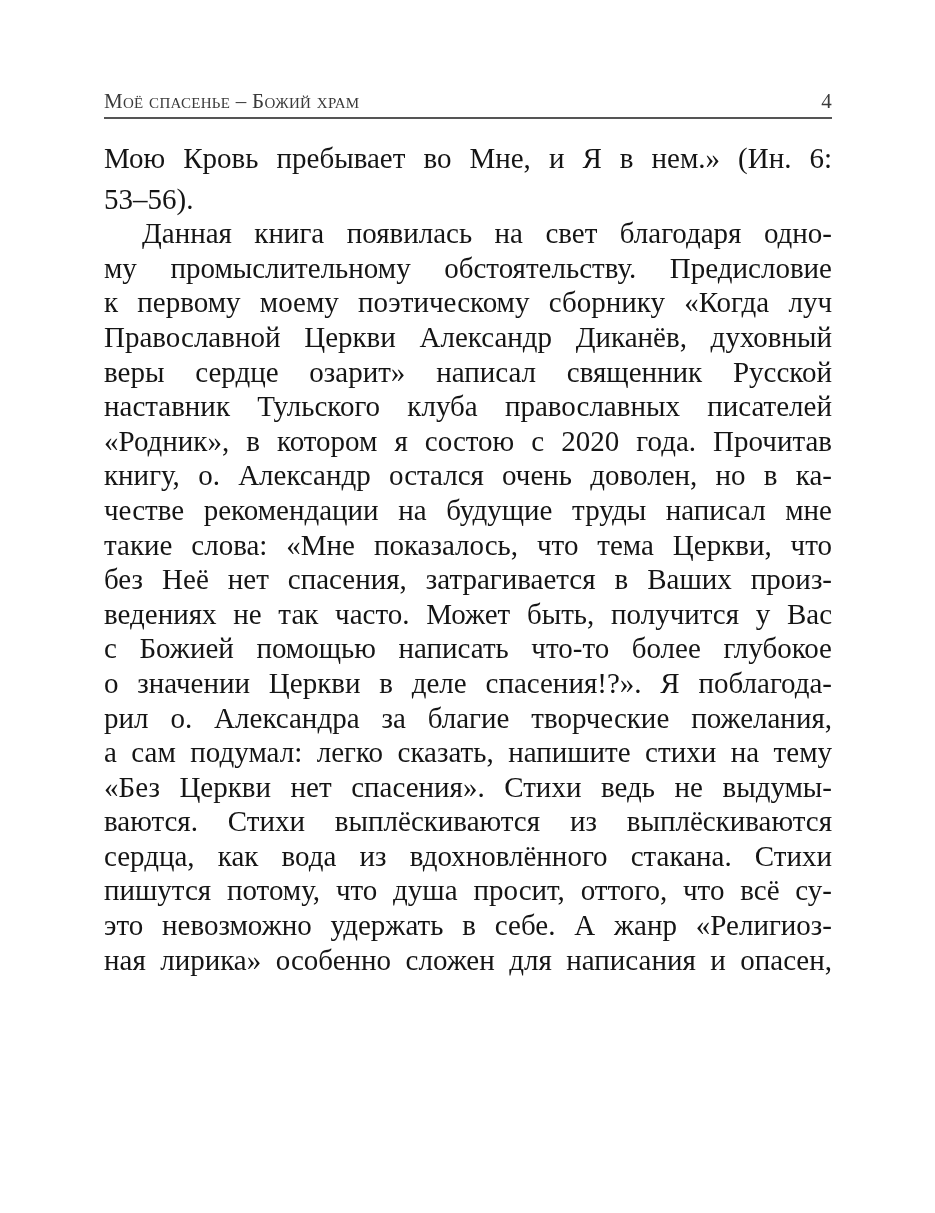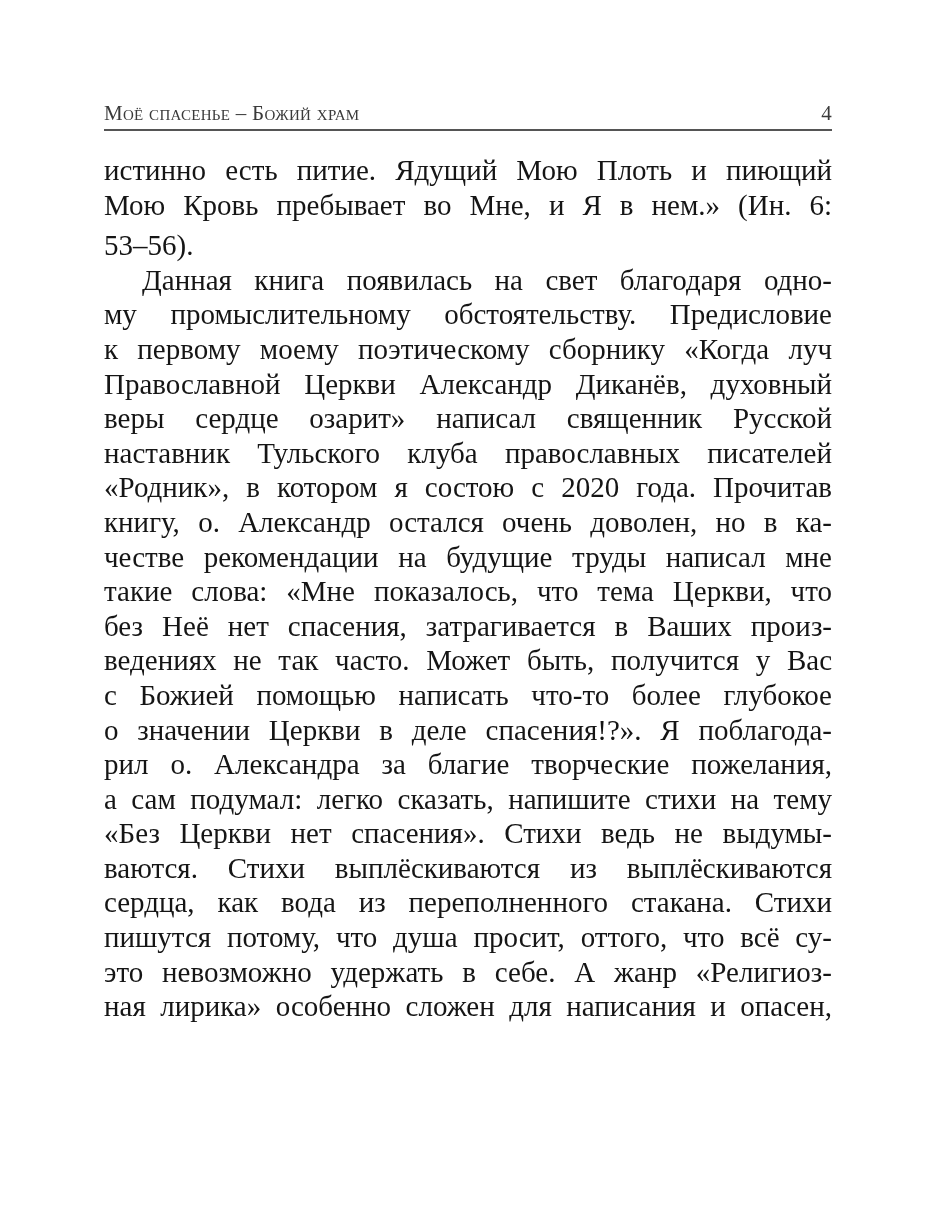--- a/index.html
+++ b/index.html
@@ -10,21 +10,21 @@
     body {
       width: 935px;
       height: 1213px;
       position: relative;
       overflow: hidden;
       color: #1a1a1a;
     }
     .page {
       position: absolute;
       left: 104px;
-      top: 92px;
+      top: 80px;
       width: 728px;
     }
     .running-header {
       display: flex;
       justify-content: space-between;
       align-items: flex-end;
       height: 34px;
       font-family: "Liberation Serif", "DejaVu Serif", serif;
       font-size: 20px;
       color: #3a3a3a;
@@ -73,21 +73,20 @@
 <div class="page">
   <div class="running-header">
     <span class="running-title">Моё спасенье – Божий храм</span>
     <span class="page-number">4</span>
   </div>
   <div class="header-rule"></div>
 
   <div class="body-text">
 
     <div>
-      <span class="line">истинно есть питие. Ядущий Мою Плоть и пиющий</span>
       <span class="line">Мою Кровь пребывает во Мне, и Я в нем.» (Ин. 6:</span>
       <span class="line last">53–56).</span>
     </div>
 
     <div>
       <span class="line indent">Данная книга появилась на свет благодаря одно-</span>
       <span class="line">му промыслительному обстоятельству. Предисловие</span>
       <span class="line">к первому моему поэтическому сборнику «Когда луч</span>
       <span class="line">Православной Церкви Александр Диканёв, духовный</span>
       <span class="line">веры сердце озарит» написал священник Русской</span>
@@ -97,19 +96,19 @@
       <span class="line">честве рекомендации на будущие труды написал мне</span>
       <span class="line">такие слова: «Мне показалось, что тема Церкви, что</span>
       <span class="line">без Неё нет спасения, затрагивается в Ваших произ-</span>
       <span class="line">ведениях не так часто. Может быть, получится у Вас</span>
       <span class="line">с Божией помощью написать что-то более глубокое</span>
       <span class="line">о значении Церкви в деле спасения!?». Я поблагода-</span>
       <span class="line">рил о. Александра за благие творческие пожелания,</span>
       <span class="line">а сам подумал: легко сказать, напишите стихи на тему</span>
       <span class="line">«Без Церкви нет спасения». Стихи ведь не выдумы-</span>
       <span class="line">ваются. Стихи выплёскиваются из выплёскиваются</span>
-      <span class="line">сердца, как вода из переполненного стакана. Стихи</span>
+      <span class="line">сердца, как вода из вдохновлённого стакана. Стихи</span>
       <span class="line">пишутся потому, что душа просит, оттого, что всё су-</span>
       <span class="line">это невозможно удержать в себе. А жанр «Религиоз-</span>
       <span class="line">ная лирика» особенно сложен для написания и опасен,</span>
     </div>
   </div>
 </div>
 
 </body></html>

